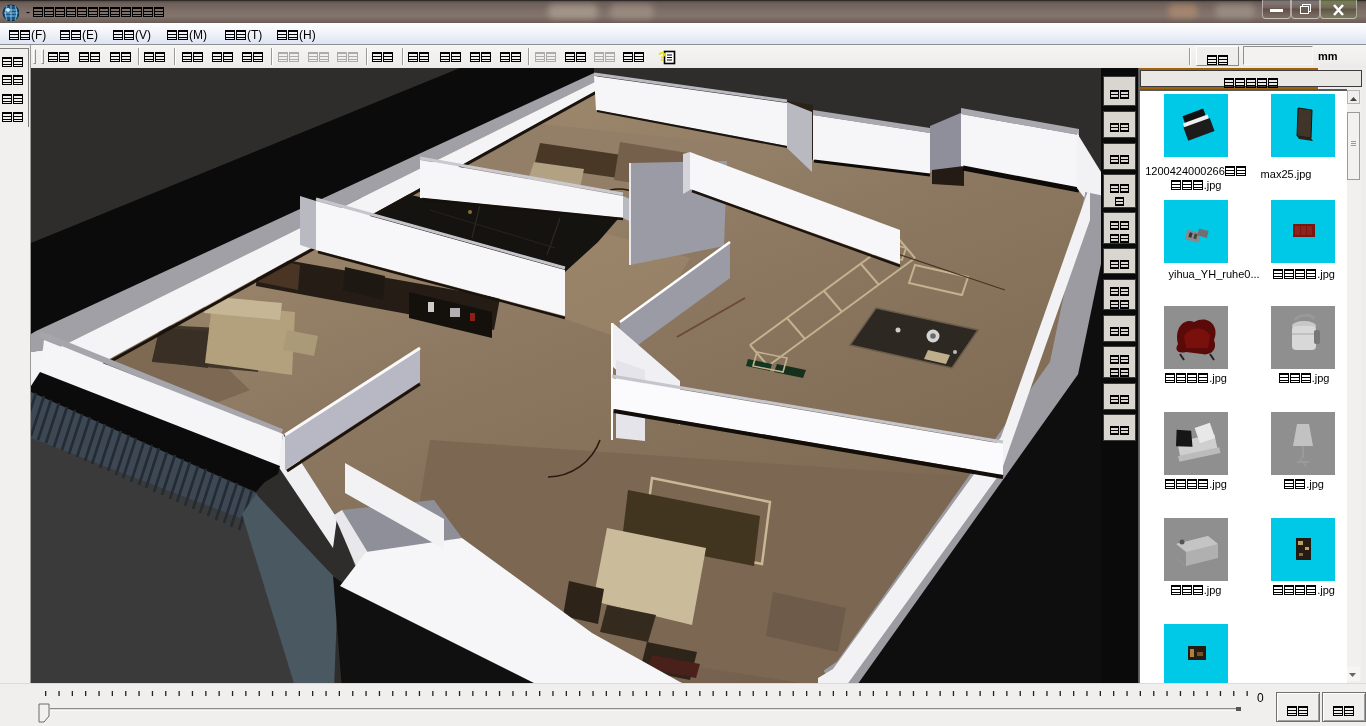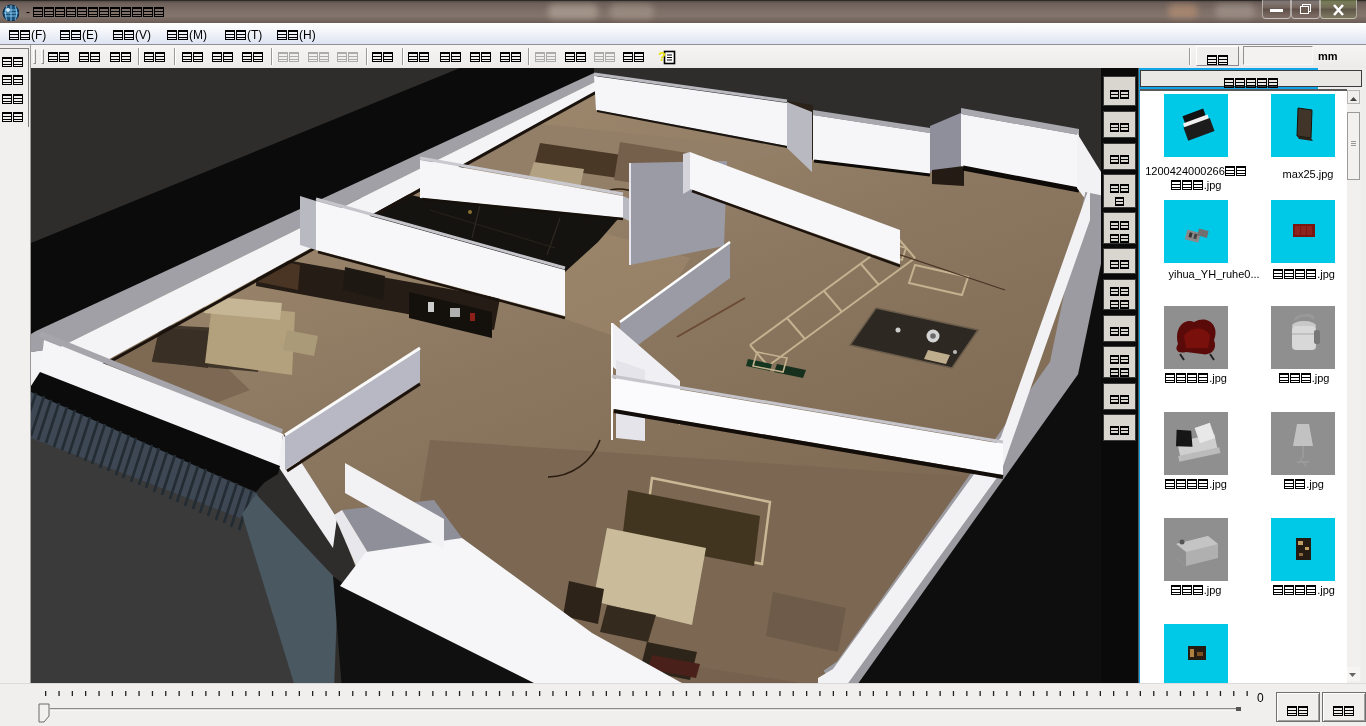--- a/index.html
+++ b/index.html
@@ -22,21 +22,21 @@
 #menubar span{position:absolute;top:5px;font-size:12px;color:#000}
 #toolbar{left:0;top:45px;width:1366px;height:23px;background:linear-gradient(180deg,#f6f5f4,#ecebe9)}
 #toolbar .ti{position:absolute;top:5px;font-size:12px;color:#000}
 .vsep{position:absolute;top:3px;width:1px;height:17px;background:#9a9a9a;box-shadow:1px 0 0 #fff}
 .grip{position:absolute;top:4px;width:3px;height:15px;background:#e8e7e5;border:1px solid #fff;border-right-color:#8f8f8f;border-bottom-color:#8f8f8f}
 #sidebar{left:0;top:45px;width:31px;height:638px;background:#f1f0ee}
 #sidebar .sb{position:absolute;left:2px;width:26px;font-size:12px;color:#000}
 #cats{left:1101px;top:68px;width:37px;height:615px;background:#0a0a0a}
 .cat{position:absolute;left:2px;width:33px;background:#d9d6d0;border:1px solid #3a3a3a;
  color:#000;text-align:center;overflow:hidden;line-height:13px}
-#panel{left:1138px;top:68px;width:180px;height:615px;background:#0ea5e9;border-left:1px solid #555}
+#panel{left:1138px;top:68px;width:180px;height:615px;background:#a16207;border-left:1px solid #555}
 #backbtn{position:absolute;left:1px;top:2px;width:222px;height:17px;background:#e9e8e5;border:1px solid #3c3c3c;text-align:center;padding-top:2px}
 #thumbwrap{position:absolute;left:1px;top:21px;width:207px;height:594px;background:#fff;border-top:2px solid #5a5a5a}
 .th{position:absolute;width:64px;height:63px}
 .cyan{background:#00c9e8}
 .gray{background:#8f8f8f}
 .cap{position:absolute;font-size:11px;color:#000;text-align:center;width:110px;white-space:nowrap}
 #vscroll{position:absolute;left:208px;top:21px;width:14px;height:594px;background:#f1f0ee}
 #bottom{left:0;top:683px;width:1366px;height:43px;background:#f0efed;border-top:1px solid #dcdbd9}
 .btn2{position:absolute;background:#f0efee;border:1px solid #707070;box-shadow:inset 1px 1px 0 #fff, inset -1px -1px 0 #a0a0a0;text-align:center}
 
@@ -372,21 +372,21 @@
         <rect x="34" y="29" width="4" height="3" fill="#c0a060"></rect>
         <rect x="28" y="35" width="4" height="3" fill="#906840"></rect>
       </svg></div>
 <div class="th cyan" style="left:25px;top:556px;height:59px"><svg width="64" height="59">
         <rect x="24" y="22" width="18" height="14" fill="#241c12"></rect>
         <rect x="26" y="25" width="4" height="8" fill="#b08040"></rect>
         <rect x="33" y="28" width="6" height="4" fill="#7a5020"></rect>
       </svg></div>
 <div class="cap" style="left:2px;top:97px">1200424000266<b class="c"></b><b class="c"></b></div>
 <div class="cap" style="left:2px;top:111px"><b class="c"></b><b class="c"></b><b class="c"></b>.jpg</div>
-<div class="cap" style="left:114px;top:100px">max25.jpg</div>
+<div class="cap" style="left:92px;top:100px">max25.jpg</div>
 <div class="cap" style="left:20px;top:200px">yihua_YH_ruhe0...</div>
 <div class="cap" style="left:110px;top:200px"><b class="c"></b><b class="c"></b><b class="c"></b><b class="c"></b>.jpg</div>
 <div class="cap" style="left:2px;top:304px"><b class="c"></b><b class="c"></b><b class="c"></b><b class="c"></b>.jpg</div>
 <div class="cap" style="left:110px;top:304px"><b class="c"></b><b class="c"></b><b class="c"></b>.jpg</div>
 <div class="cap" style="left:2px;top:410px"><b class="c"></b><b class="c"></b><b class="c"></b><b class="c"></b>.jpg</div>
 <div class="cap" style="left:110px;top:410px"><b class="c"></b><b class="c"></b>.jpg</div>
 <div class="cap" style="left:2px;top:516px"><b class="c"></b><b class="c"></b><b class="c"></b>.jpg</div>
 <div class="cap" style="left:110px;top:516px"><b class="c"></b><b class="c"></b><b class="c"></b><b class="c"></b>.jpg</div>
 <div id="vscroll">
 <div style="position:absolute;left:0;top:1px;width:13px;height:14px;background:#f0efed;border:1px solid #b5b5b3"><svg width="11" height="12">

